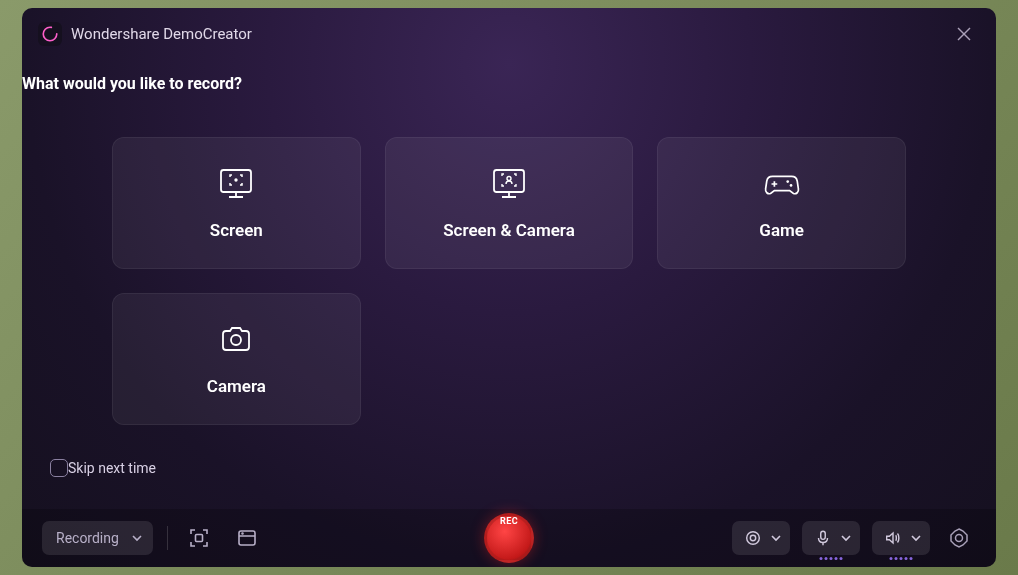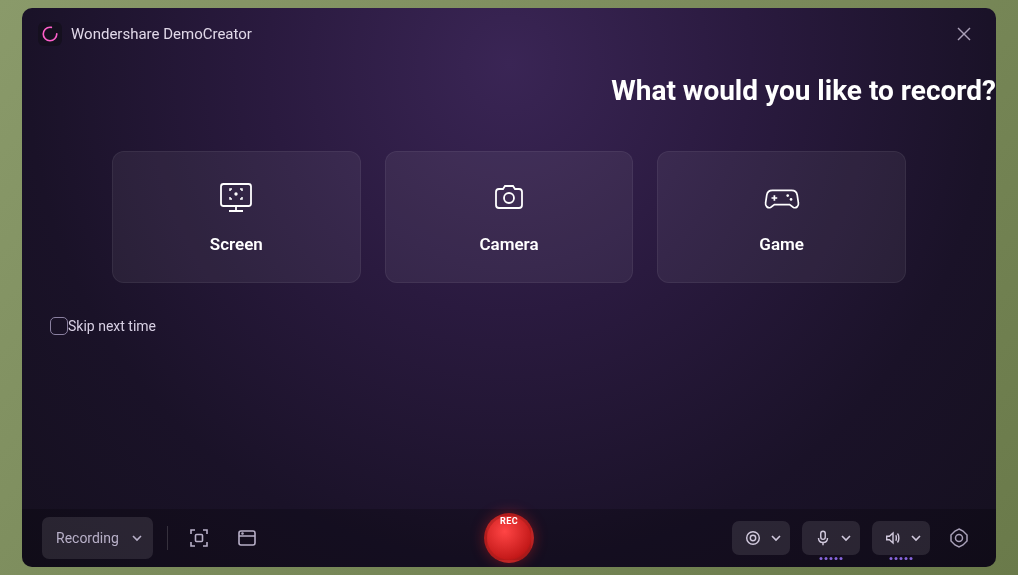--- a/index.html
+++ b/index.html
@@ -55,23 +55,23 @@
       height: 32px;
       display: flex;
       align-items: center;
       justify-content: center;
       cursor: pointer;
       color: #aaa0b8;
       border-radius: 4px;
     }
     .close-btn svg { width: 14px; height: 14px; }
     .heading {
-      text-align: right;
+      text-align: left;
       color: #ffffff;
-      font-size: 28px;
+      font-size: 16px;
       font-weight: 700;
       margin: 18px 0 28px 0;
     }
     .grid {
       display: grid;
       grid-template-columns: repeat(3, 1fr);
       gap: 24px;
       padding: 16px 90px;
     }
     .card {
@@ -122,21 +122,21 @@
       background: rgba(0,0,0,0.2);
       display: flex;
       align-items: center;
       padding: 0 20px;
       gap: 14px;
       position: relative;
     }
     .dropdown {
       background: rgba(255,255,255,0.1);
       border-radius: 7px;
-      height: 42px;
+      height: 34px;
       display: flex;
       align-items: center;
       padding: 0 10px 0 14px;
       gap: 12px;
       cursor: pointer;
       color: #b8b0c8;
       font-size: 14px;
     }
     .chev { width: 12px; height: 12px; }
     .divider {
@@ -258,44 +258,60 @@
           <path d="M14 10 L14 8 L16 8" stroke-width="1.5"></path>
           <path d="M24 8 L26 8 L26 10" stroke-width="1.5"></path>
           <path d="M26 16 L26 18 L24 18" stroke-width="1.5"></path>
           <path d="M16 18 L14 18 L14 16" stroke-width="1.5"></path>
           <circle cx="20" cy="13" r="0.8" fill="#fff"></circle>
         </svg>
       </div>
       <div class="card-label">Screen</div>
     </div>
 
-
     <div class="card">
       <div class="card-icon">
         <svg width="40" height="34" viewBox="0 0 40 34" fill="none" stroke-width="1.8">
-          <path d="M7 11 C7 9.3 8.3 8 10 8 L14 8 L16 5 L24 5 L26 8 L30 8 C31.7 8 33 9.3 33 11 L33 24 C33 25.7 31.7 27 30 27 L10 27 C8.3 27 7 25.7 7 24 Z"></path>
-          <circle cx="20" cy="17" r="5"></circle>
-        </svg>
-      </div>
-      <div class="card-label">Camera</div>
+          <rect x="5" y="3" width="30" height="22" rx="2.5"></rect>
+          <line x1="20" y1="25" x2="20" y2="30"></line>
+          <line x1="13" y1="30" x2="27" y2="30"></line>
+          <path d="M13 9 L13 7 L15 7" stroke-width="1.4"></path>
+          <path d="M25 7 L27 7 L27 9" stroke-width="1.4"></path>
+          <path d="M27 17 L27 19 L25 19" stroke-width="1.4"></path>
+          <path d="M15 19 L13 19 L13 17" stroke-width="1.4"></path>
+          <circle cx="20" cy="11.5" r="2" stroke-width="1.4"></circle>
+          <path d="M17 17 C17 15.2 18.3 14 20 14 C21.7 14 23 15.2 23 17" stroke-width="1.4"></path>
+        </svg>
+      </div>
+      <div class="card-label">Screen &amp; Camera</div>
     </div>
 
     <div class="card">
       <div class="card-icon">
         <svg width="42" height="32" viewBox="0 0 42 32" fill="none" stroke-width="1.8">
           <path d="M11 8 L31 8 C34 8 36.5 10 37 13 L38.2 21 C38.8 24.5 36 27 33 26 L29 23 L13 23 L9 26 C6 27 3.2 24.5 3.8 21 L5 13 C5.5 10 8 8 11 8 Z"></path>
           <line x1="13" y1="13" x2="13" y2="19"></line>
           <line x1="10" y1="16" x2="16" y2="16"></line>
           <circle cx="27" cy="13.5" r="1.4" fill="#fff" stroke="none"></circle>
           <circle cx="30.5" cy="17.5" r="1.4" fill="#fff" stroke="none"></circle>
         </svg>
       </div>
       <div class="card-label">Game</div>
     </div>
 
+    <div class="card">
+      <div class="card-icon">
+        <svg width="40" height="34" viewBox="0 0 40 34" fill="none" stroke-width="1.8">
+          <path d="M7 11 C7 9.3 8.3 8 10 8 L14 8 L16 5 L24 5 L26 8 L30 8 C31.7 8 33 9.3 33 11 L33 24 C33 25.7 31.7 27 30 27 L10 27 C8.3 27 7 25.7 7 24 Z"></path>
+          <circle cx="20" cy="17" r="5"></circle>
+        </svg>
+      </div>
+      <div class="card-label">Camera</div>
+    </div>
+
 
 
   </div>
 
   <div class="skip-row">
     <div class="skip-check"></div>
     <div class="skip-label">Skip next time</div>
   </div>
 
   <div class="bottombar">

